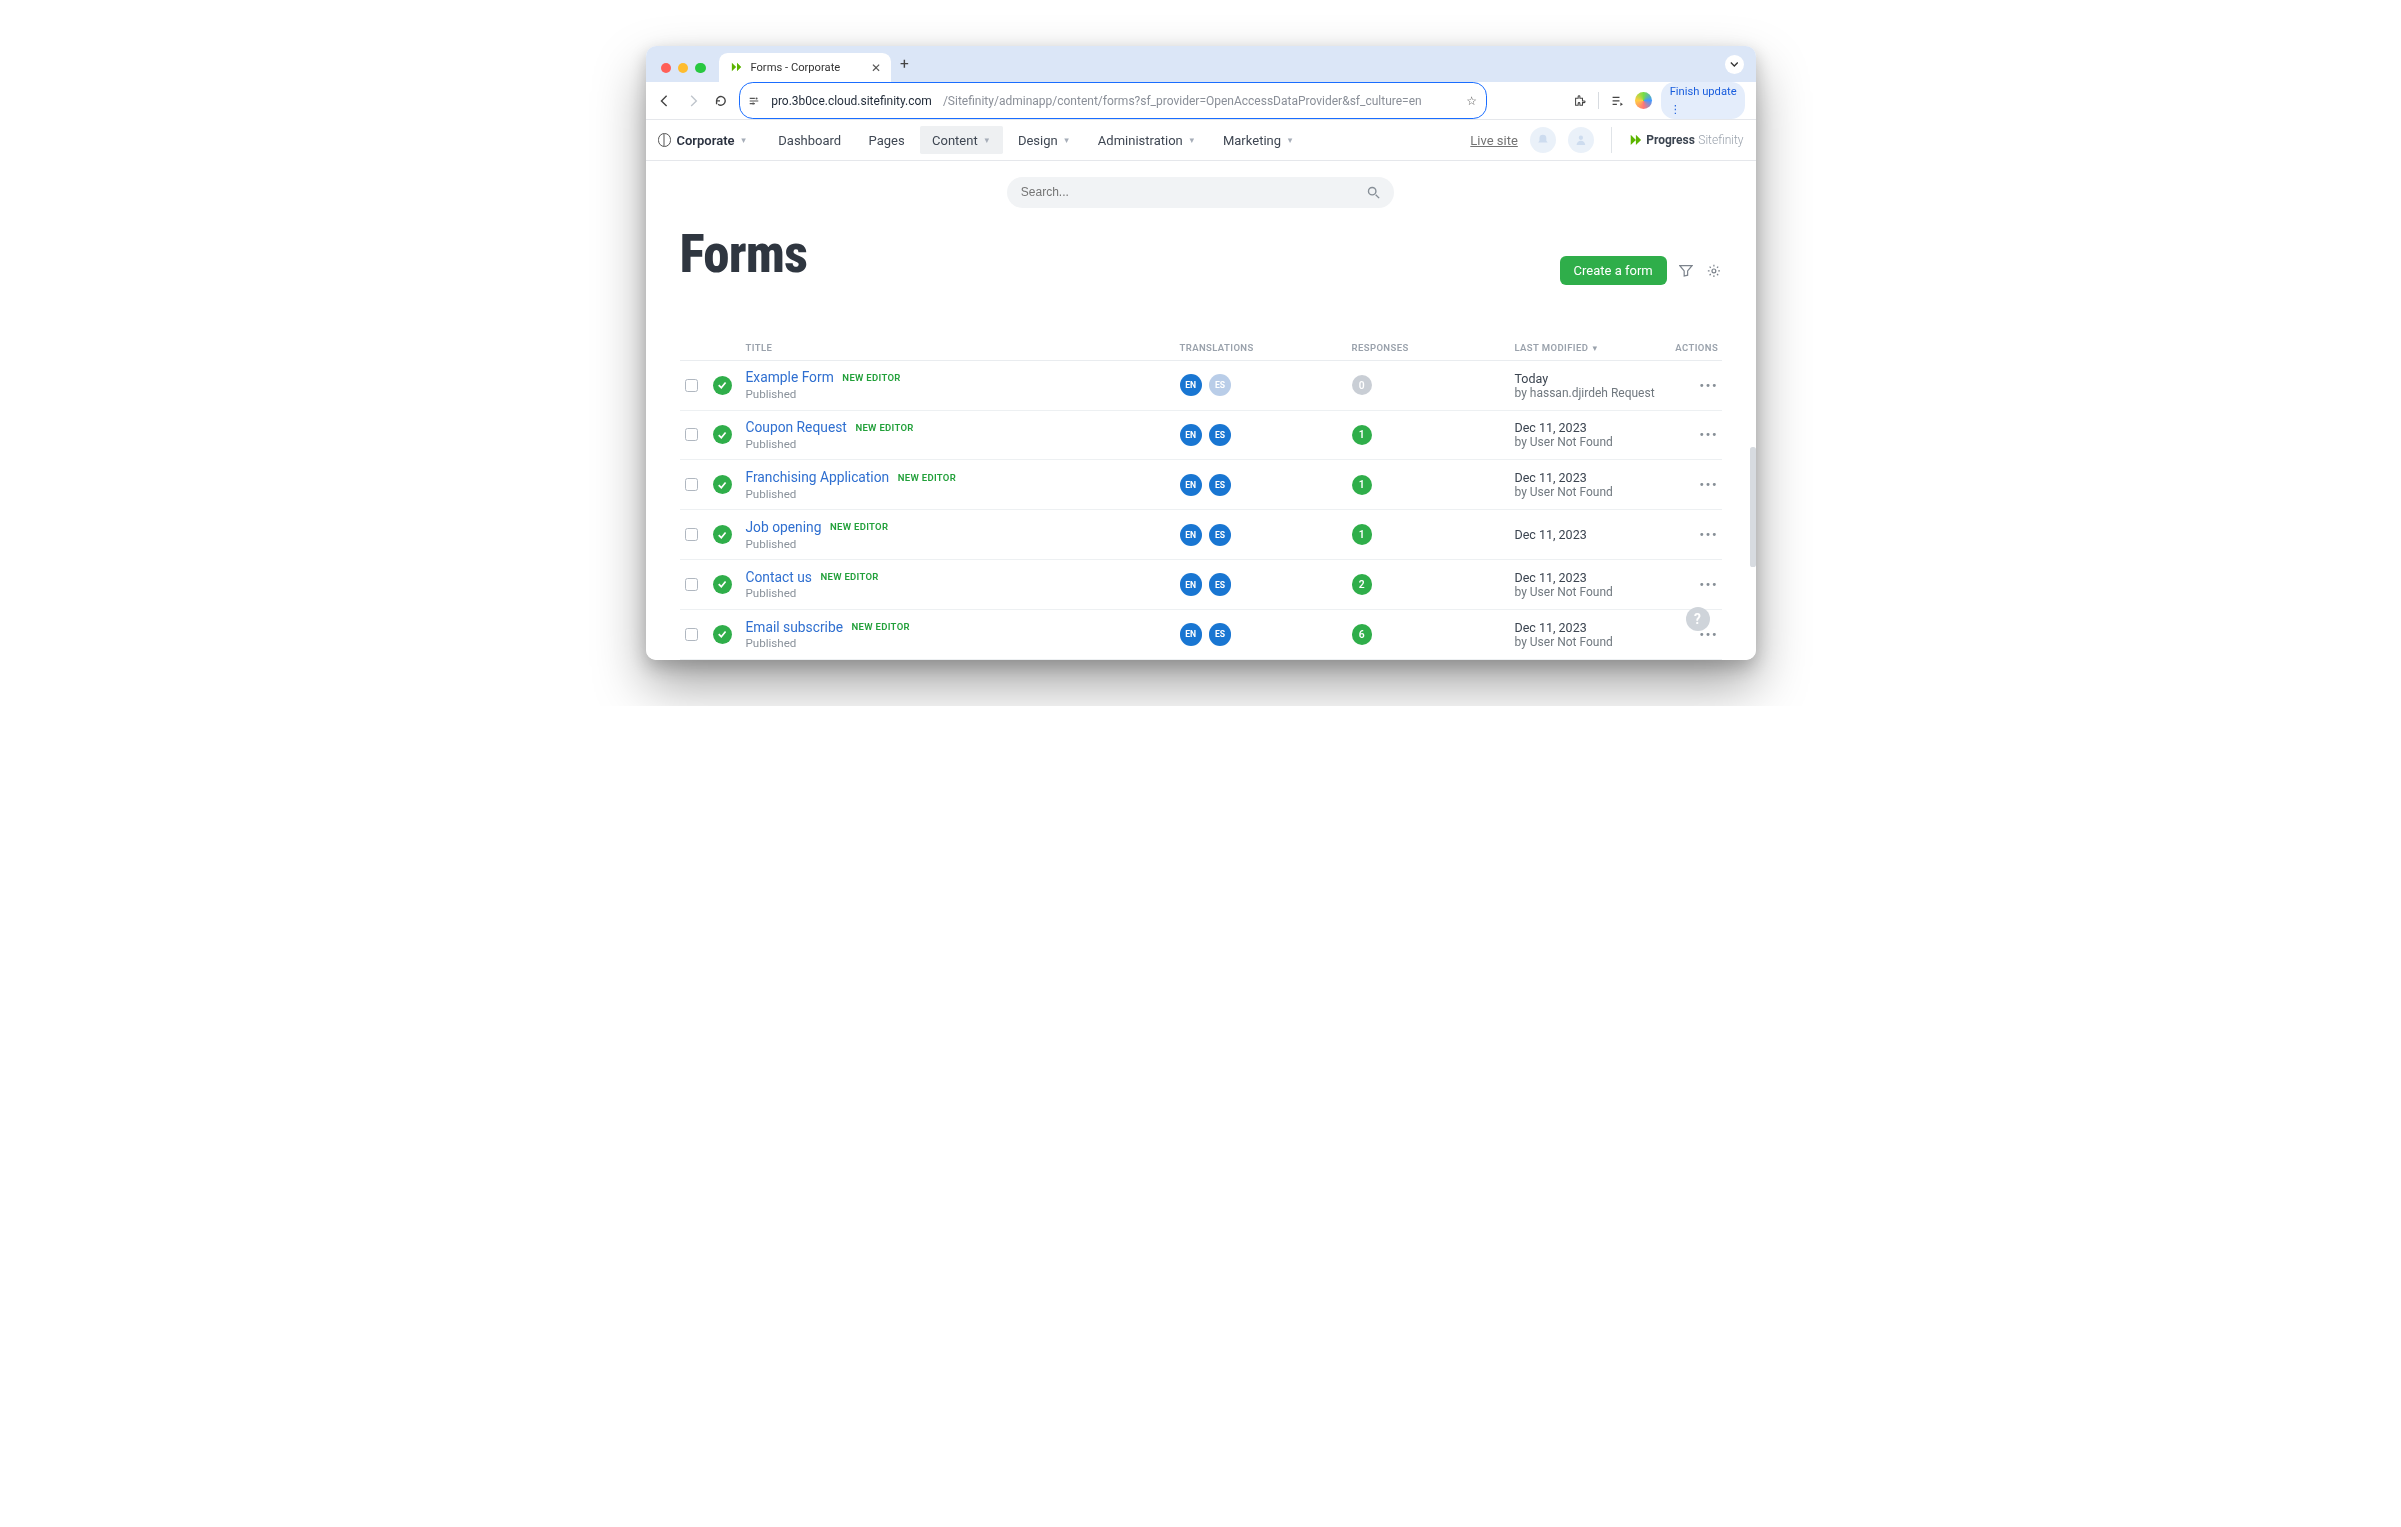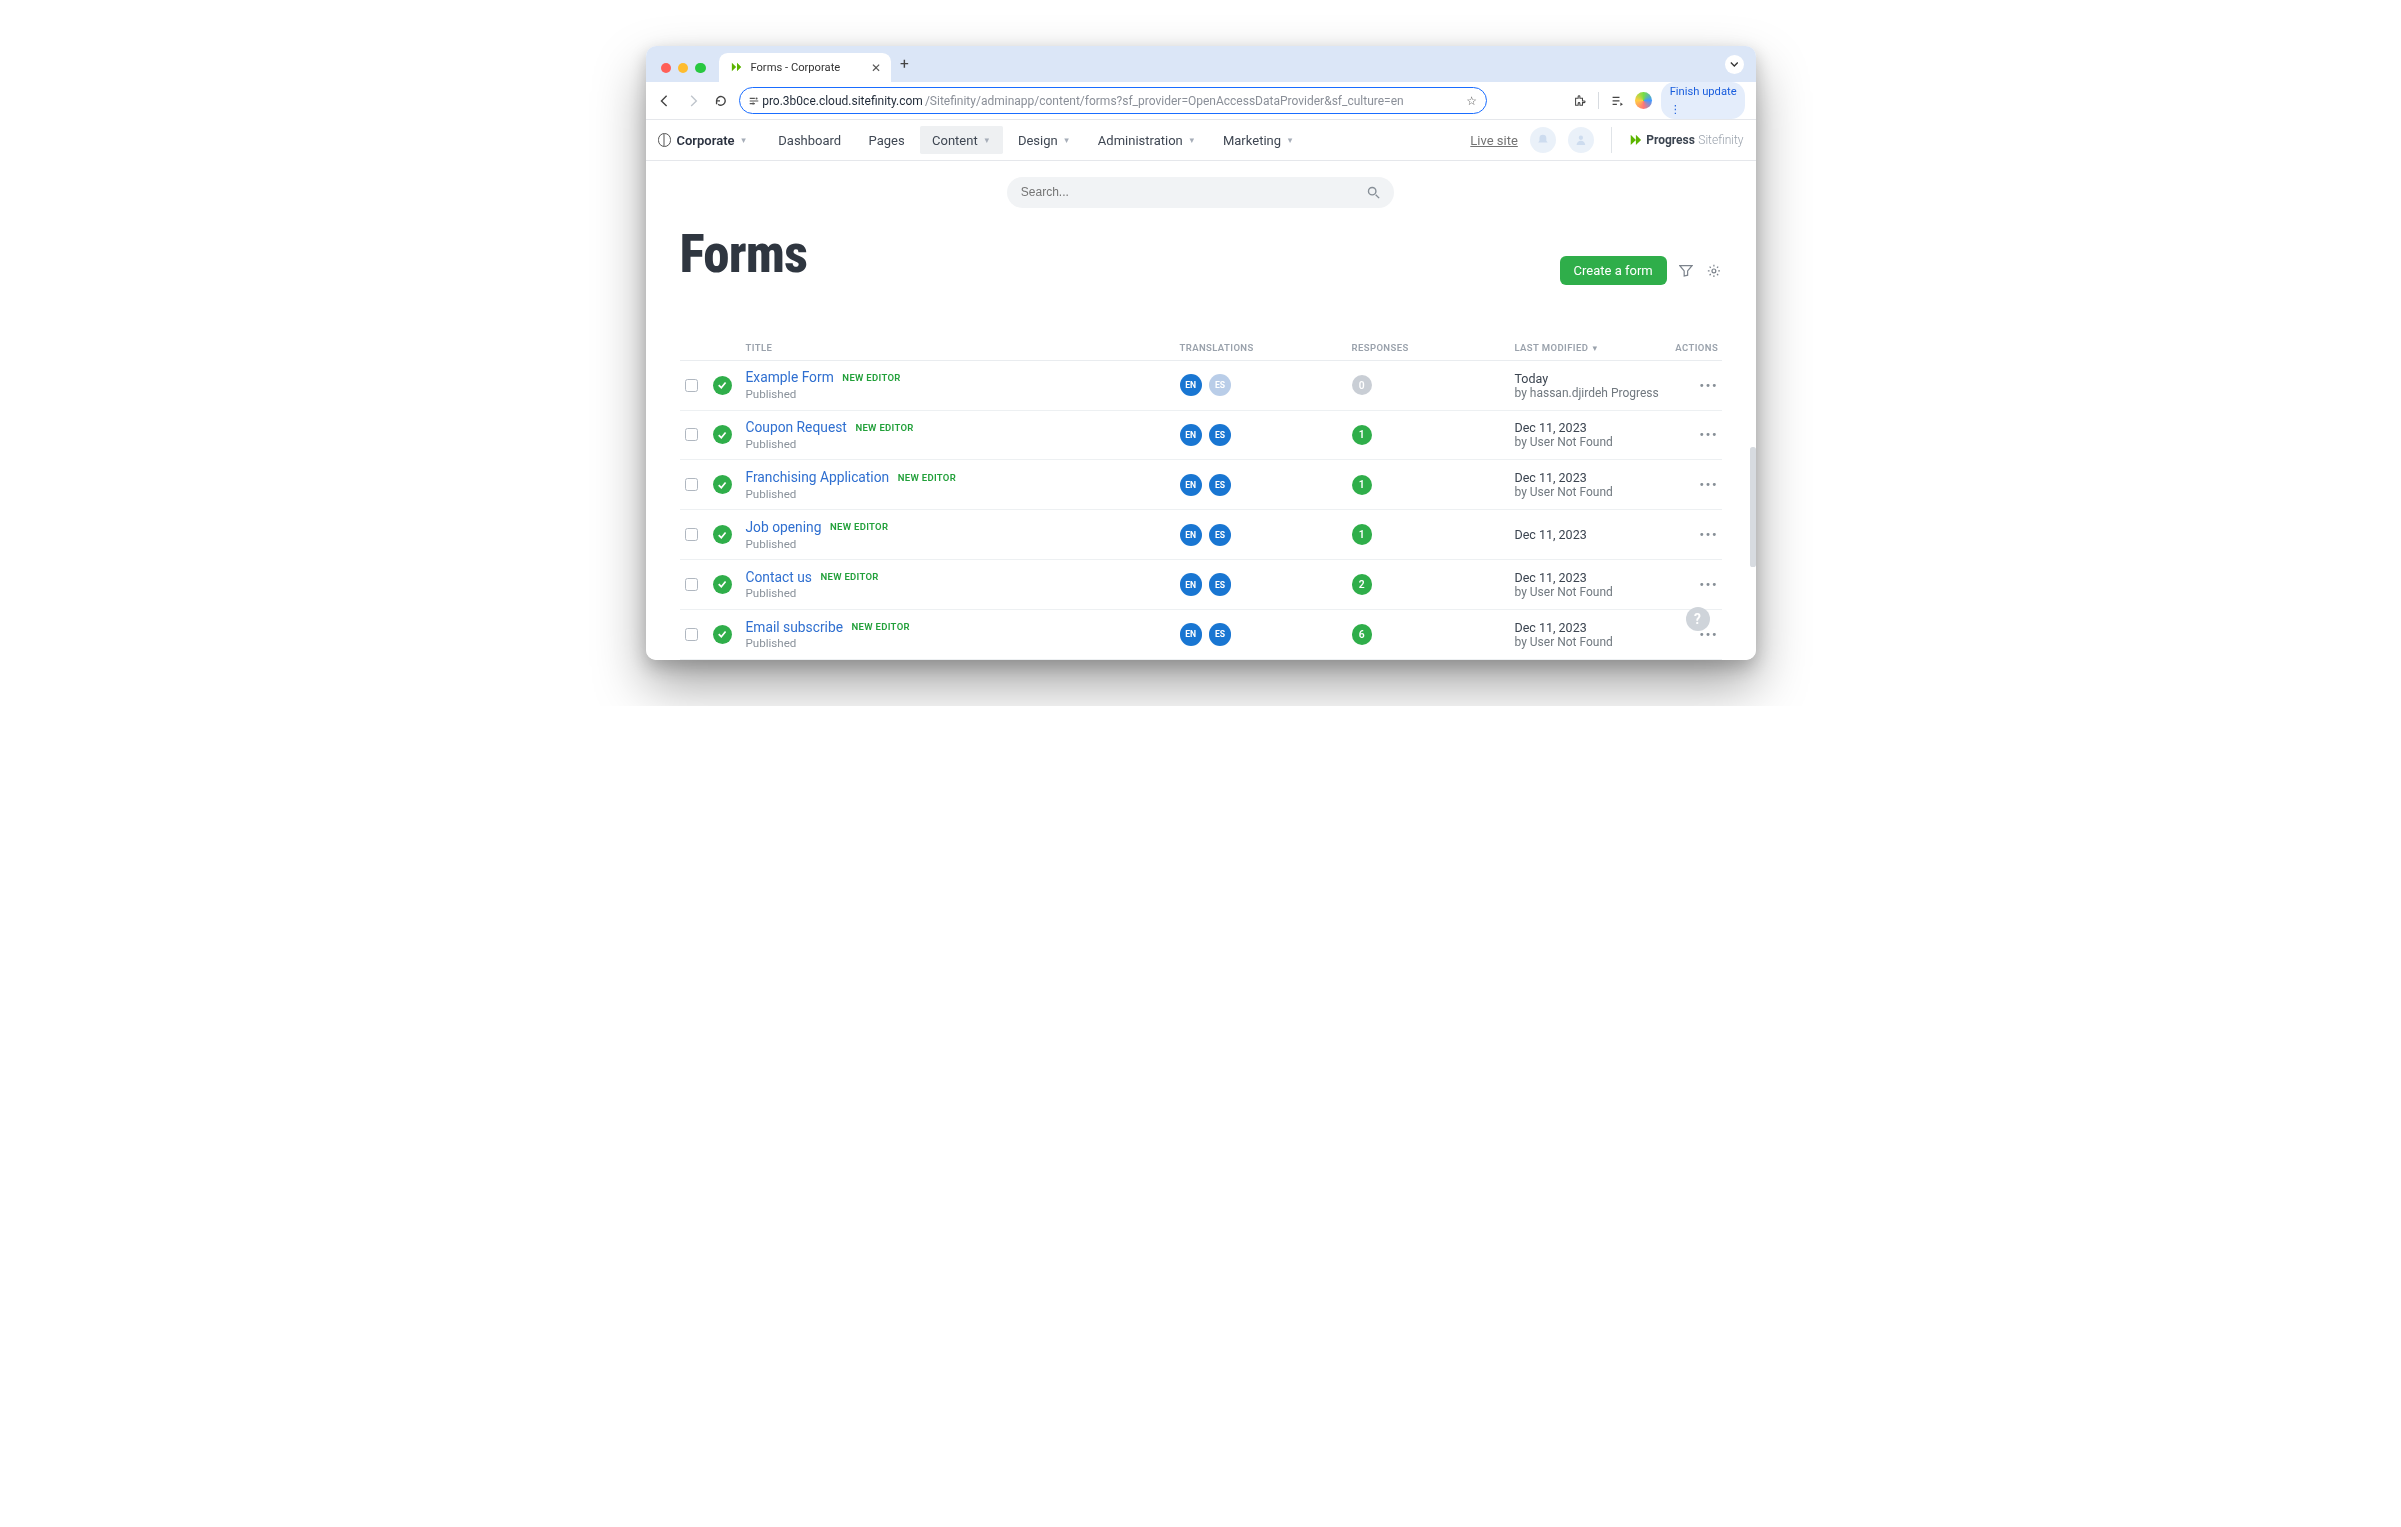--- a/index.html
+++ b/index.html
@@ -18,21 +18,21 @@
 .tab-favicon { width:13.8px; height:13.8px; display:inline-flex; align-items:center; justify-content:center; }
 .tab-title { flex:1; }
 .tab-close { color:#555; font-size:12px; cursor:pointer; }
 .tab-add { margin-left:8.6px; padding-bottom:8.6px; color:#444; font-size:15.5px; cursor:pointer; }
 .tab-strip .chev { position:absolute; right:12px; top:8.6px; width:19px; height:19px; border-radius:50%; background:#fff; display:flex; align-items:center; justify-content:center; font-size:9.5px; color:#333; cursor:pointer;}
 
 
 .toolbar { background:#fff; height:38px; display:flex; align-items:center; padding: 0 10.3px; gap:8.6px; border-bottom:0.9px solid #e5e7eb;}
 .tb-icon { width:19px; height:19px; display:flex; align-items:center; justify-content:center; color:#555; cursor:pointer; }
 .tb-icon.disabled{color:#b9bfc7;cursor:default;}
-.url-bar { flex:0 0 auto; width:748px; height:27px; border:1.7px solid #1a6dff; border-radius:13.8px; display:flex; align-items:center; padding:0 8.6px; gap:2px; color:#333; font-size:12px;}
+.url-bar { flex:0 0 auto; width:748px; height:37px; border:1.7px solid #1a6dff; border-radius:13.8px; display:flex; align-items:center; padding:0 8.6px; gap:11px; color:#333; font-size:12px;}
 .url-prefix{color:#6b7280; display:flex; align-items:center; gap:5.2px;}
 .url-host{color:#1f2937;}
 .url-path{color:#8a8f98; white-space:nowrap; overflow:hidden; text-overflow:ellipsis; flex:1;}
 .url-star{color:#555;}
 .tb-right { display:flex; align-items:center; gap:8.6px; margin-left:auto;}
 .tb-sep { width:0.9px; height:17px; background:#d7dbe0;}
 .avatar-sm{ width:17px; height:17px; border-radius:50%; background: conic-gradient(from 0deg, #7d4, #49f, #f77, #fc4, #7d4); }
 .finish-btn { background:#e4edfb; color:#1a5edd; border-radius:13.8px; padding:3.4px 8.6px; font-size:11.2px; display:flex; gap:5.2px; cursor:pointer;flex-direction:column;}
 .finish-btn .dots{ color:#1a5edd; }
 
@@ -294,21 +294,21 @@
               </div>
               <div class="langs">
                 <div class="lang en">EN</div>
                 <div class="lang es-dim">ES</div>
               </div>
               <div>
                 <div class="resp zero">0</div>
               </div>
               <div class="mod">
                 <div class="d">Today</div>
-                <div class="by">by hassan.djirdeh Progress</div>
+                <div class="by">by hassan.djirdeh Request</div>
               </div>
               <div class="row-actions">
                 <span class="dots3">•••</span>
               </div>
             </div>
             <div class="row">
               <div>
                 <div class="cb"></div>
               </div>
               <div>

